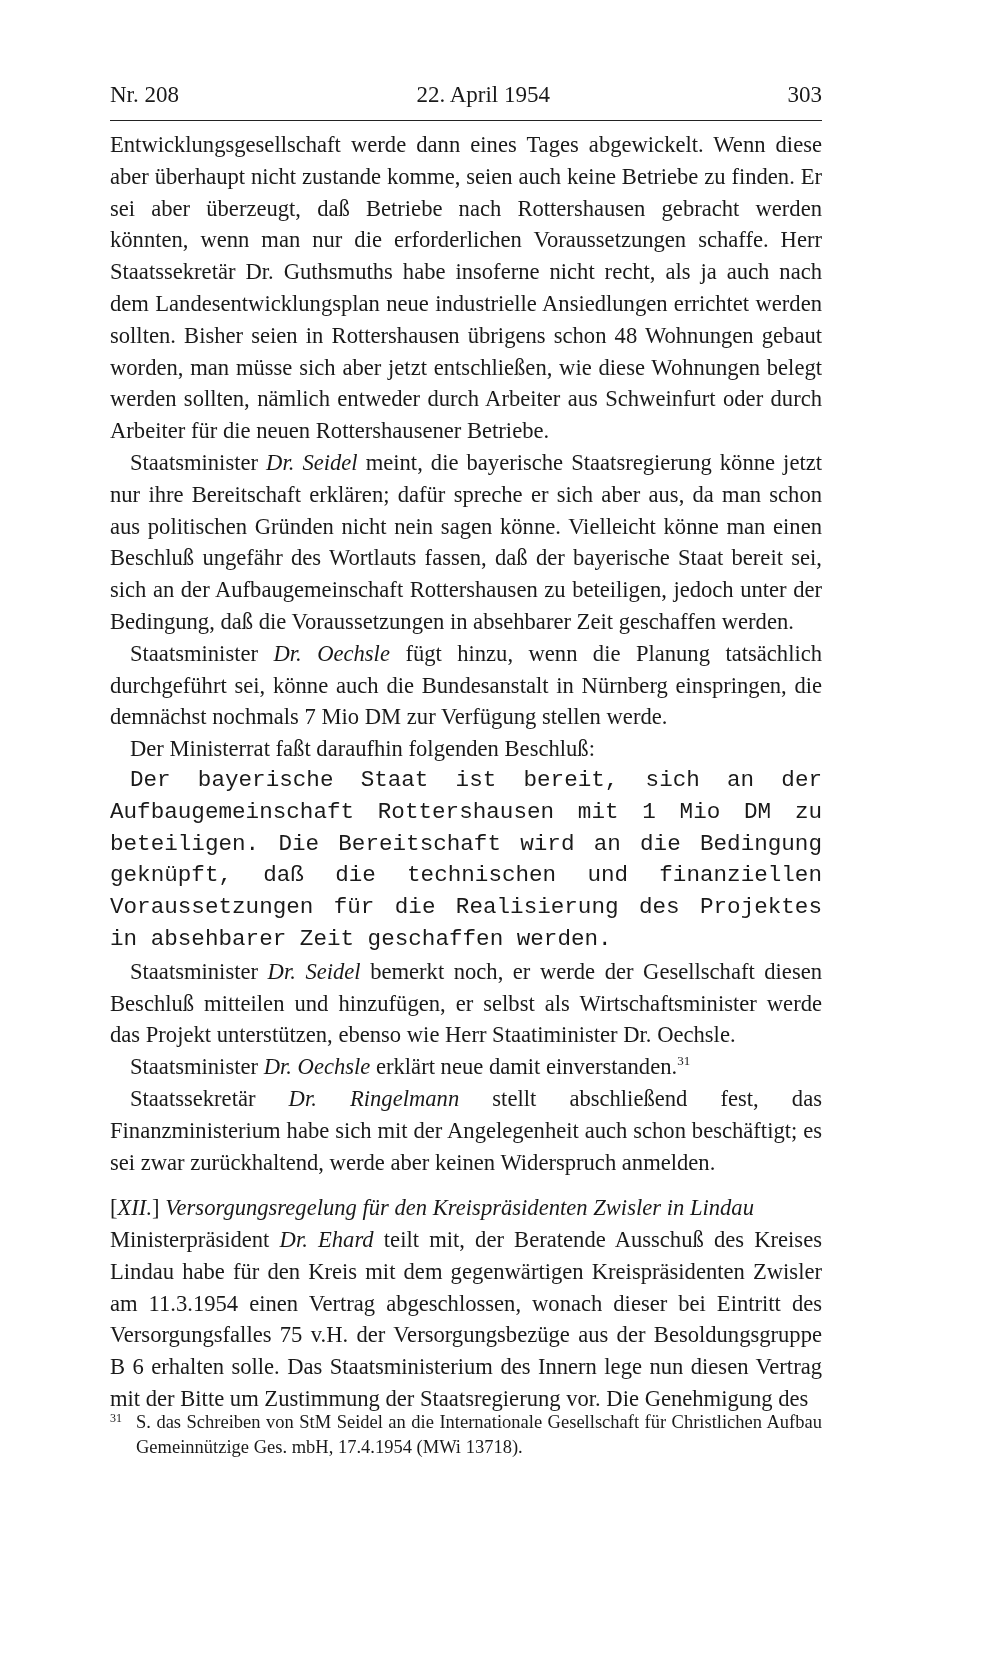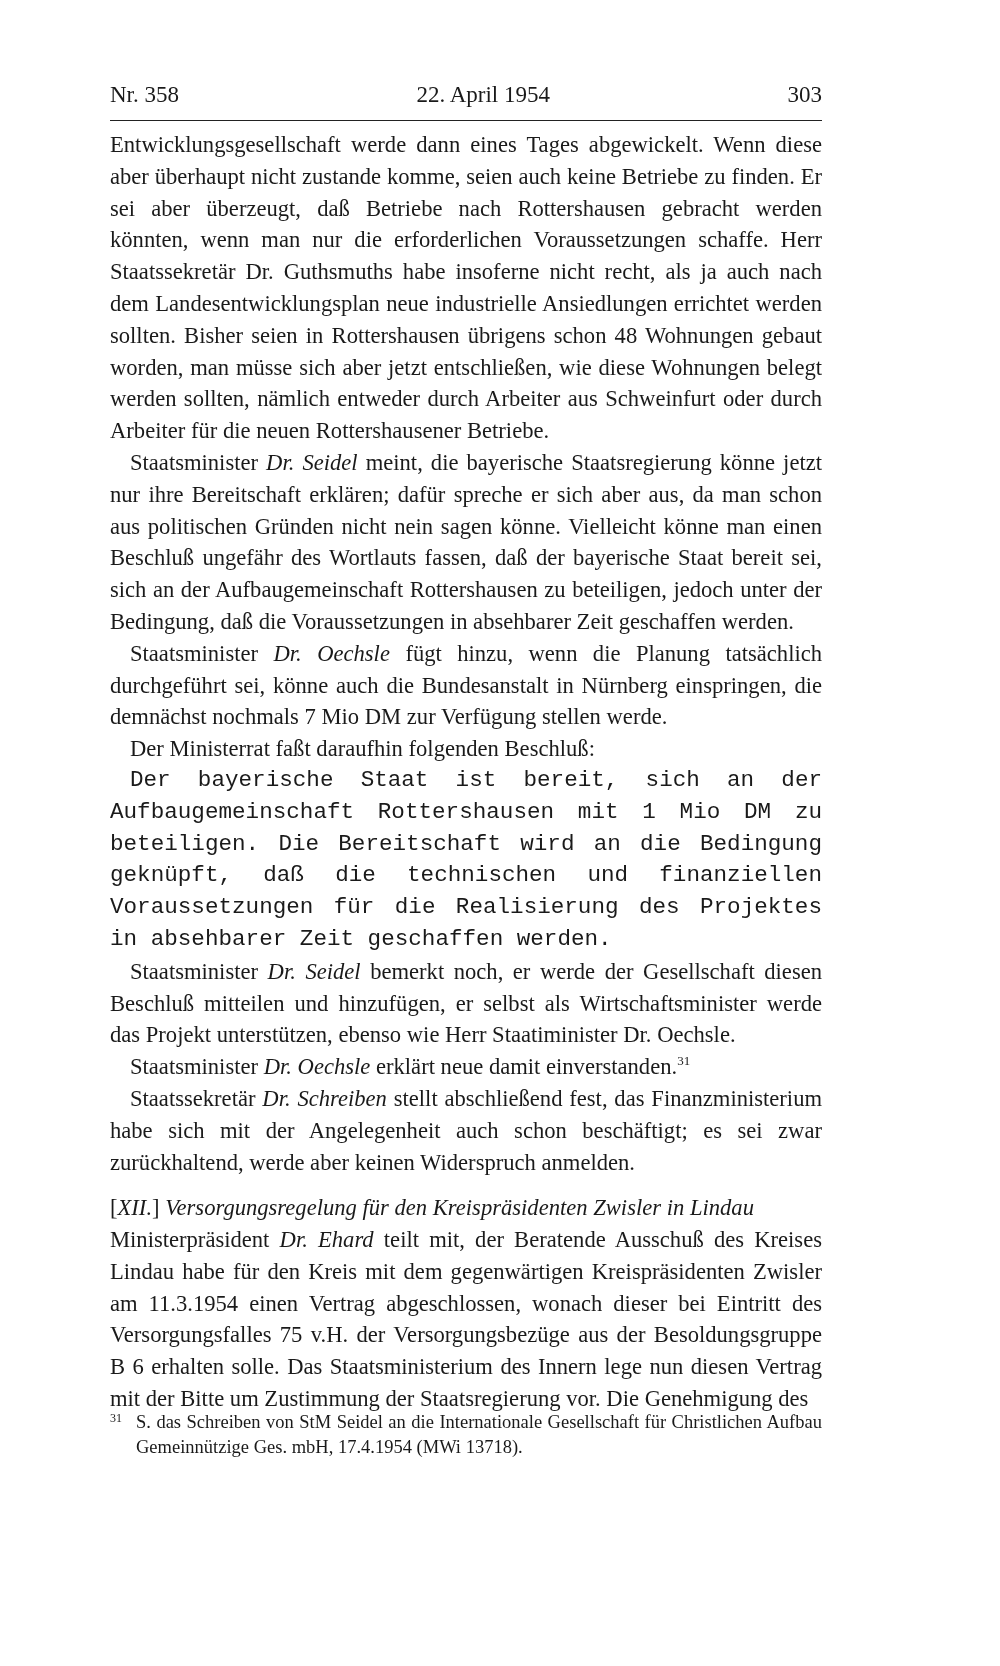--- a/index.html
+++ b/index.html
@@ -18,41 +18,41 @@
   .fn { position: absolute; left: 110px; top: 1410px; width: 712px; font-size: 18.5px; line-height: 25px;
         text-align: justify; }
   .fn .num { position: absolute; left: 0; top: -4px; font-size: 12px; }
   .fn .txt { padding-left: 26px; }
 </style>
 </head>
 <body>
 
 <div class="page">
   <div class="header">
-    <span>Nr. 358</span>
+    <span>Nr. 208</span>
     <span>22. April 1954</span>
     <span>303</span>
   </div>
 
   <div class="body">
     <p><span>Entwicklungsgesellschaft werde dann eines Tages abgewickelt. Wenn diese aber überhaupt nicht zustande komme, seien auch keine Betriebe zu finden. Er sei aber überzeugt, daß Betriebe nach Rottershausen gebracht werden könnten, wenn man nur die erforderlichen Voraussetzungen schaffe. Herr Staatssekretär Dr. Guthsmuths habe insoferne nicht recht, als ja auch nach dem Landesentwicklungsplan neue industrielle Ansiedlungen errichtet werden sollten. Bisher seien in Rottershausen übrigens schon 48 Wohnungen gebaut worden, man müsse sich aber jetzt entschließen, wie diese Wohnungen belegt werden sollten, nämlich entweder durch Arbeiter aus Schweinfurt oder durch Arbeiter für die neuen Rottershausener Betriebe.</span></p>
 
     <p class="ind"><span>Staatsminister </span><em>Dr. Seidel</em><span> meint, die bayerische Staatsregierung könne jetzt nur ihre Bereitschaft erklären; dafür spreche er sich aber aus, da man schon aus politischen Gründen nicht nein sagen könne. Vielleicht könne man einen Beschluß ungefähr des Wortlauts fassen, daß der bayerische Staat bereit sei, sich an der Aufbaugemeinschaft Rottershausen zu beteiligen, jedoch unter der Bedingung, daß die Voraussetzungen in absehbarer Zeit geschaffen werden.</span></p>
 
     <p class="ind"><span>Staatsminister </span><em>Dr. Oechsle</em><span> fügt hinzu, wenn die Planung tatsächlich durchgeführt sei, könne auch die Bundesanstalt in Nürnberg einspringen, die demnächst nochmals 7 Mio DM zur Verfügung stellen werde.</span></p>
 
     <p class="ind"><span>Der Ministerrat faßt daraufhin folgenden Beschluß:</span></p>
 
     <p class="block"><span>Der bayerische Staat ist bereit, sich an der Aufbaugemeinschaft Rottershausen mit 1 Mio DM zu beteiligen. Die Bereitschaft wird an die Bedingung geknüpft, daß die technischen und finanziellen Voraussetzungen für die Realisierung des Projektes in absehbarer Zeit geschaffen werden.</span></p>
 
     <p class="ind"><span>Staatsminister </span><em>Dr. Seidel</em><span> bemerkt noch, er werde der Gesellschaft diesen Beschluß mitteilen und hinzufügen, er selbst als Wirtschaftsminister werde das Projekt unterstützen, ebenso wie Herr Staatiminister Dr. Oechsle.</span></p>
 
     <p class="ind"><span>Staatsminister </span><em>Dr. Oechsle</em><span> erklärt neue damit einverstanden.</span><sup>31</sup></p>
 
-    <p class="ind"><span>Staatssekretär </span><em>Dr. Schreiben</em><span> stellt abschließend fest, das Finanzministerium habe sich mit der Angelegenheit auch schon beschäftigt; es sei zwar zurückhaltend, werde aber keinen Widerspruch anmelden.</span></p>
+    <p class="ind"><span>Staatssekretär </span><em>Dr. Ringelmann</em><span> stellt abschließend fest, das Finanzministerium habe sich mit der Angelegenheit auch schon beschäftigt; es sei zwar zurückhaltend, werde aber keinen Widerspruch anmelden.</span></p>
 
     <p class="sec">[<em>XII.</em>] <em>Versorgungsregelung für den Kreispräsidenten Zwisler in Lindau</em></p>
     <p><span>Ministerpräsident </span><em>Dr. Ehard</em><span> teilt mit, der Beratende Ausschuß des Kreises Lindau habe für den Kreis mit dem gegenwärtigen Kreispräsidenten Zwisler am 11.3.1954 einen Vertrag abgeschlossen, wonach dieser bei Eintritt des Versorgungsfalles 75 v.H. der Versorgungsbezüge aus der Besoldungsgruppe B 6 erhalten solle. Das Staatsministerium des Innern lege nun diesen Vertrag mit der Bitte um Zustimmung der Staatsregierung vor. Die Genehmigung des</span></p>
   </div>
 </div>
 
 <div class="fn">
   <span class="num">31</span>
   <div class="txt">S. das Schreiben von StM Seidel an die Internationale Gesellschaft für Christlichen Aufbau Gemeinnützige Ges. mbH, 17.4.1954 (MWi 13718).</div>
 </div>

